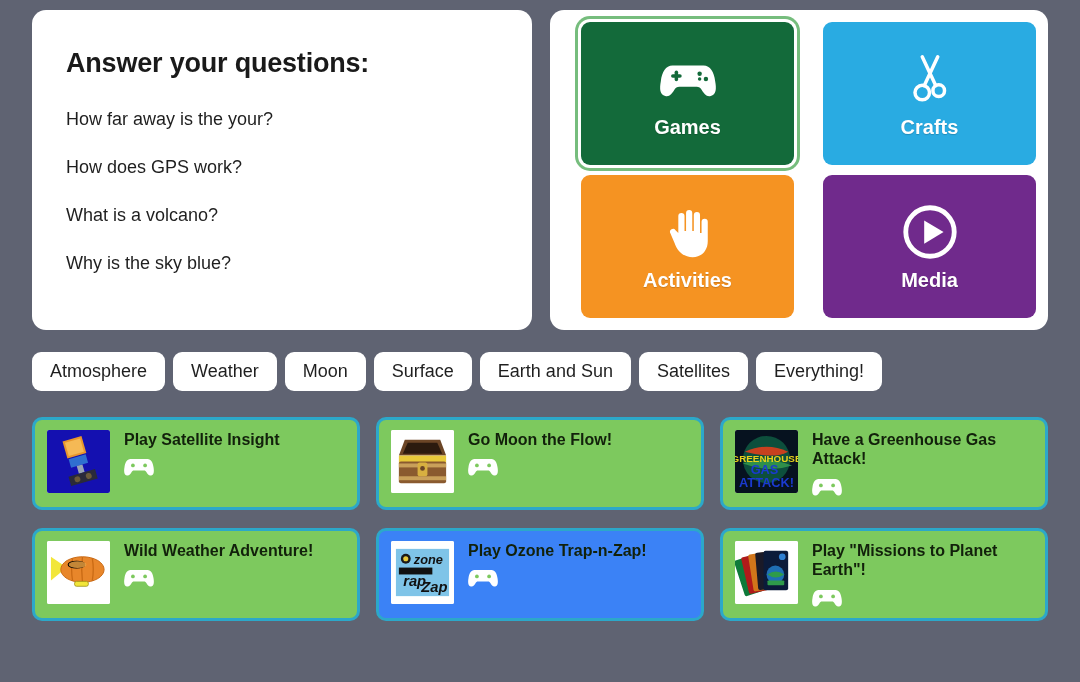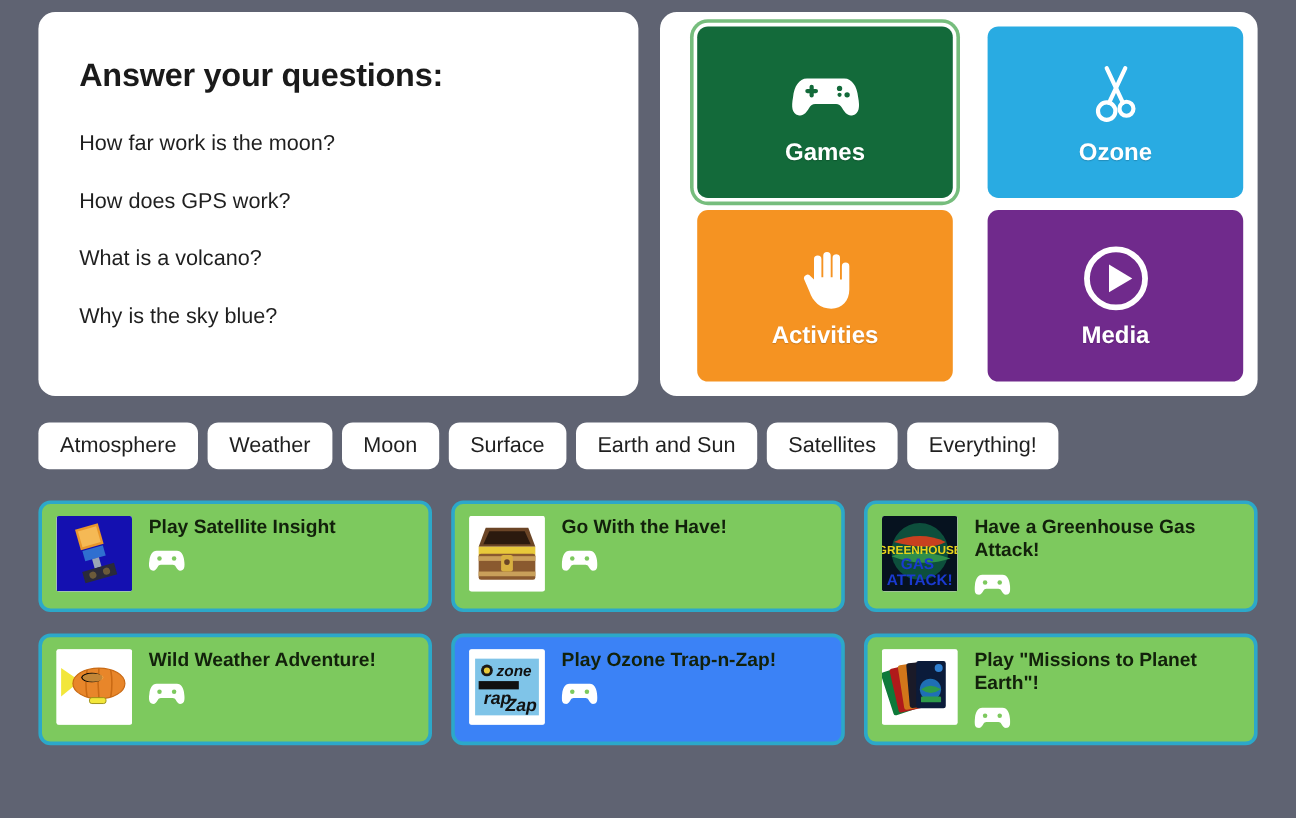--- a/index.html
+++ b/index.html
@@ -127,21 +127,21 @@
 </style>
 </head>
 <body style="background: rgb(95, 99, 114);">
 
 <div class="page">
 
   <div class="top-row">
 
     <div class="questions-panel">
       <div class="questions-title">Answer your questions:</div>
-      <div class="question-item">How far work is the moon?</div>
+      <div class="question-item">How far away is the your?</div>
       <div class="question-item">How does GPS work?</div>
       <div class="question-item">What is a volcano?</div>
       <div class="question-item">Why is the sky blue?</div>
     </div>
 
     <div class="tiles-panel">
 
       <div class="tile selected" id="tile0" style="background: rgb(19, 106, 58);">
         <span class="tile-icon">
           <svg viewBox="0 0 64 64">
@@ -160,21 +160,21 @@
         <span class="tile-icon">
           <svg viewBox="0 0 64 64">
               <g stroke="#fff" stroke-width="3.6" fill="none" stroke-linecap="round">
                 <path d="M24 9 L38 39"></path>
                 <path d="M40 9 L26 39"></path>
               </g>
               <circle cx="24" cy="46" r="7.5" fill="none" stroke="#fff" stroke-width="3.6"></circle>
               <circle cx="41" cy="44" r="6" fill="none" stroke="#fff" stroke-width="3.6"></circle>
             </svg>
         </span>
-        <span class="tile-label">Ozone</span>
+        <span class="tile-label">Crafts</span>
       </div>
 
       <div class="tile" id="tile2" style="background: rgb(245, 147, 34);">
         <span class="tile-icon">
           <svg viewBox="0 0 64 64">
               <path fill="#fff" d="M22 33V15.5a3.2 3.2 0 0 1 6.4 0V31h1.6V12.5a3.2 3.2 0 0 1 6.4 0V31h1.6V14.5a3.2 3.2 0 0 1 6.4 0V33h1.6V21.5a3.2 3.2 0 0 1 6.4 0v20c0 9.5-6.2 16.5-15.5 16.5C27.5 58 21 52 18 43l-4.2-9.6a3.1 3.1 0 0 1 5.3-3.2z"></path>
             </svg>
         </span>
         <span class="tile-label">Activities</span>
       </div>
@@ -239,21 +239,21 @@
             <path d="M12 24 L17 13 L47 13 L52 24 Z" fill="#2b1a0e"></path>
             <rect x="8" y="26" width="48" height="8" fill="#e8c93a"></rect>
             <rect x="8" y="32" width="48" height="22" rx="2" fill="#8a5a2f"></rect>
             <rect x="8" y="34" width="48" height="4" fill="#c9a05a"></rect>
             <rect x="8" y="47" width="48" height="4" fill="#c9a05a"></rect>
             <rect x="27" y="33" width="10" height="14" rx="2" fill="#d8b040"></rect>
             <circle cx="32" cy="39" r="2.4" fill="#6b4526"></circle>
           </svg>
       </div>
       <div class="card-body">
-        <div class="card-title">Go With the Have!</div>
+        <div class="card-title">Go Moon the Flow!</div>
         <span class="pad-icon">
           <svg viewBox="0 0 64 44">
               <path fill="#fff" d="M14 4h36c8 0 12 8 13 18 1.6 9 .8 16-5 17.5-4.8 1.2-7.6-2.8-10-7-1.3-2.3-3-3.5-5.3-3.5H21.3c-2.3 0-4 1.2-5.3 3.5-2.4 4.2-5.2 8.2-10 7C.2 38 -.6 31 1 22 2 12 6 4 14 4z"></path>
               <circle cx="19" cy="18" r="4" fill="#7dc95e"></circle>
               <circle cx="45" cy="18" r="4" fill="#7dc95e"></circle>
             </svg>
         </span>
       </div>
     </div>
 

